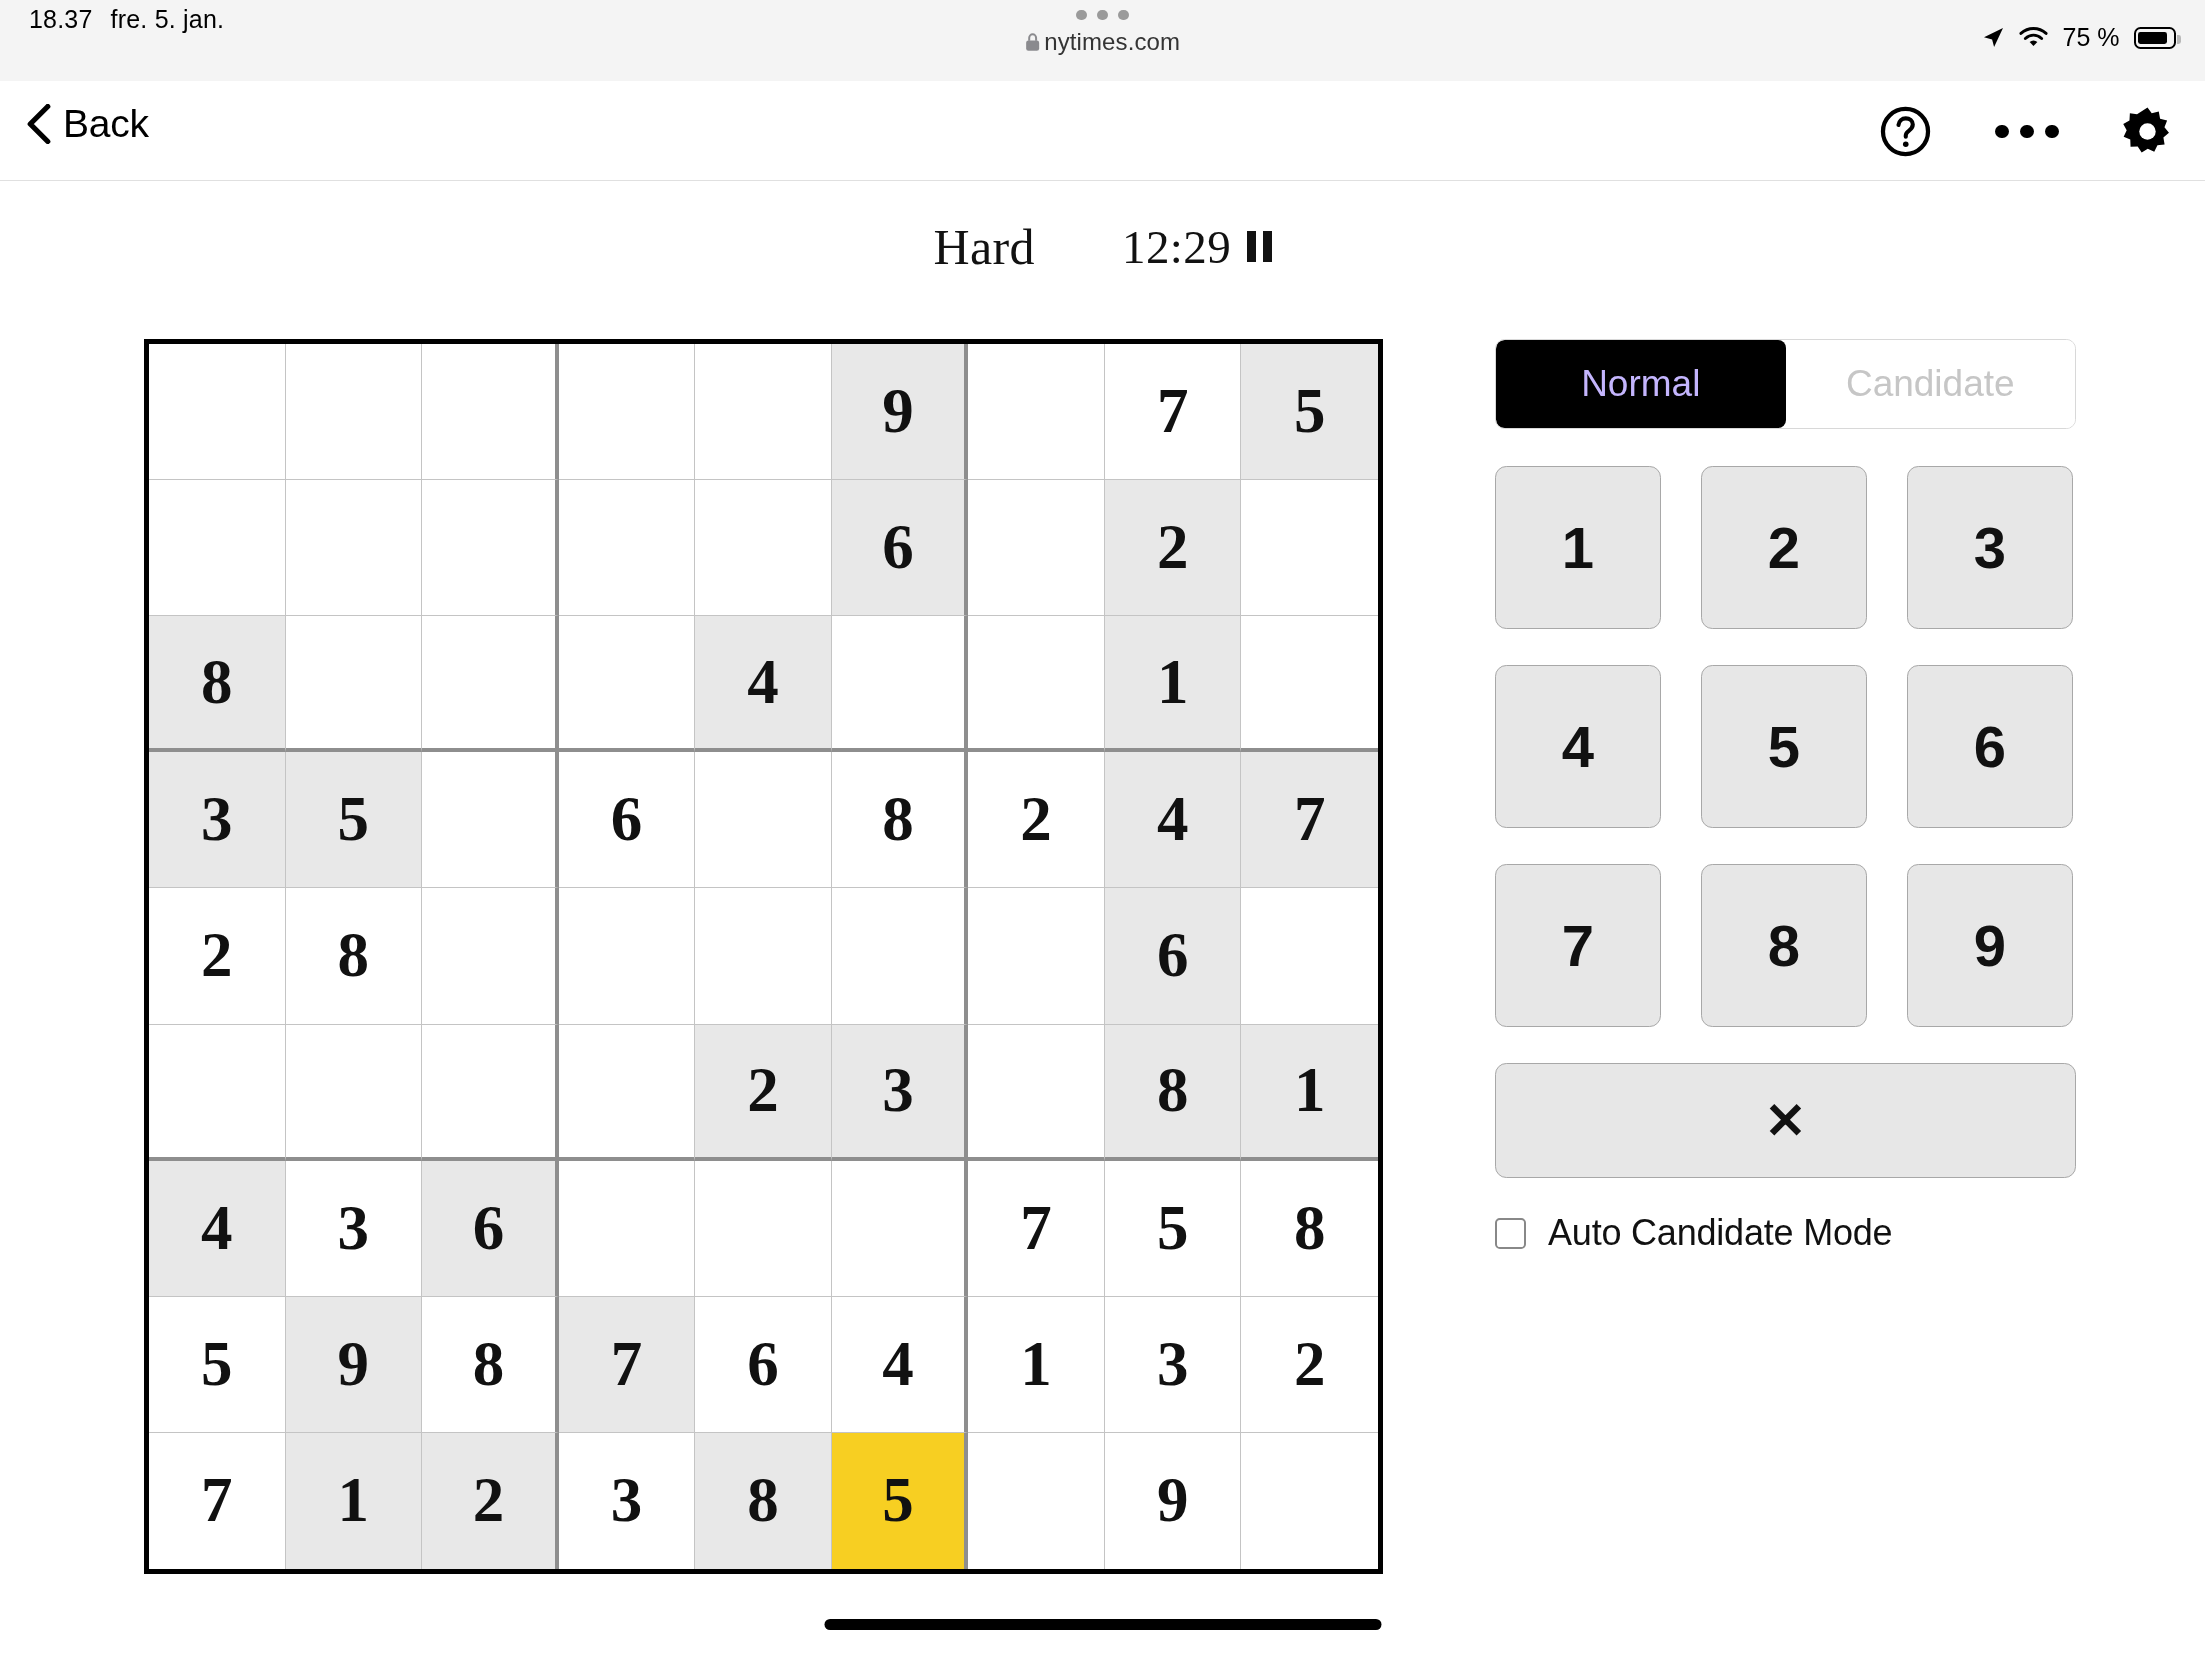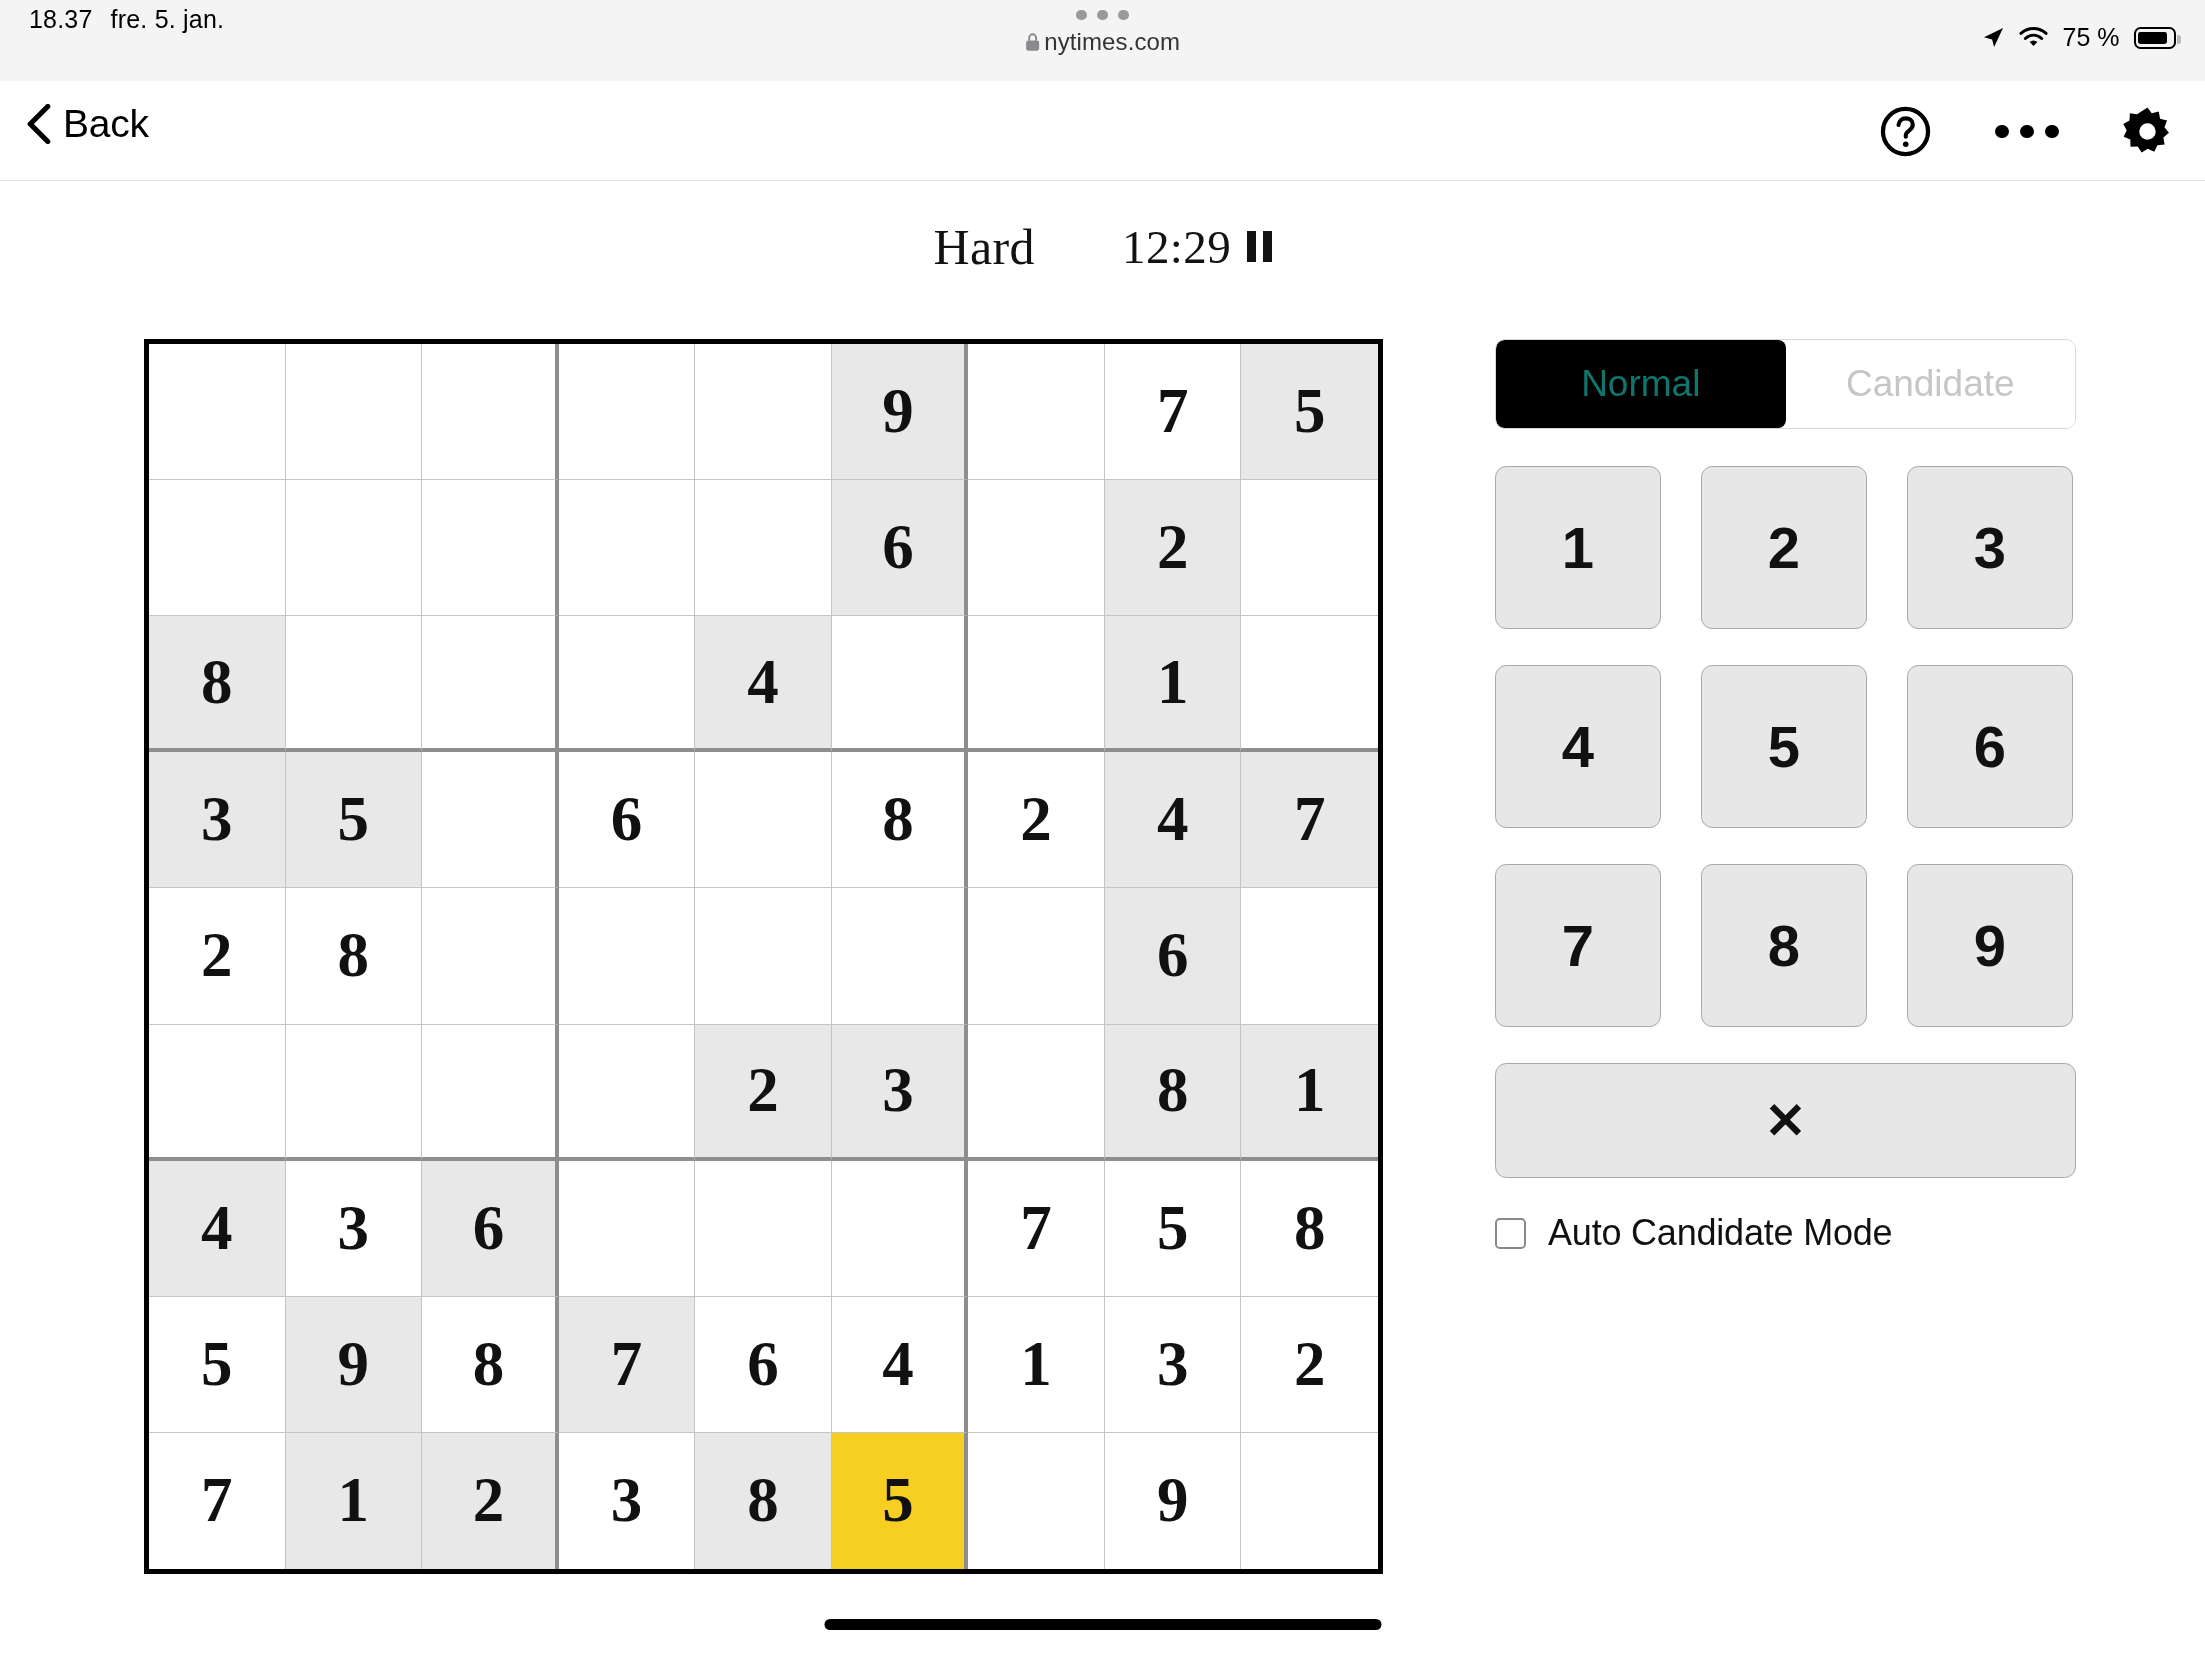--- a/index.html
+++ b/index.html
@@ -130,21 +130,21 @@
   }
   #mode-toggle {
     display:flex; width:581px; height:90px;
     border:1.6px solid #d8d8d8; border-radius:9.7px; overflow:hidden;
     background:#fff;
   }
   .mode-btn {
     flex:1; display:flex; align-items:center; justify-content:center;
     font-size:37px; cursor:pointer; user-select:none;
   }
-  .mode-btn.active { background:#000; color:#0f766e; border-radius:8px; }
+  .mode-btn.active { background:#000; color:#c4b5fd; border-radius:8px; }
   .mode-btn.inactive { background:#fff; color:#c6c6c6; }
 
   #numpad {
     margin-top:37px;
     display:grid;
     grid-template-columns: repeat(3, 166px);
     grid-template-rows: repeat(3, 163px);
     gap:36px 40px;
   }
   .num-btn {

